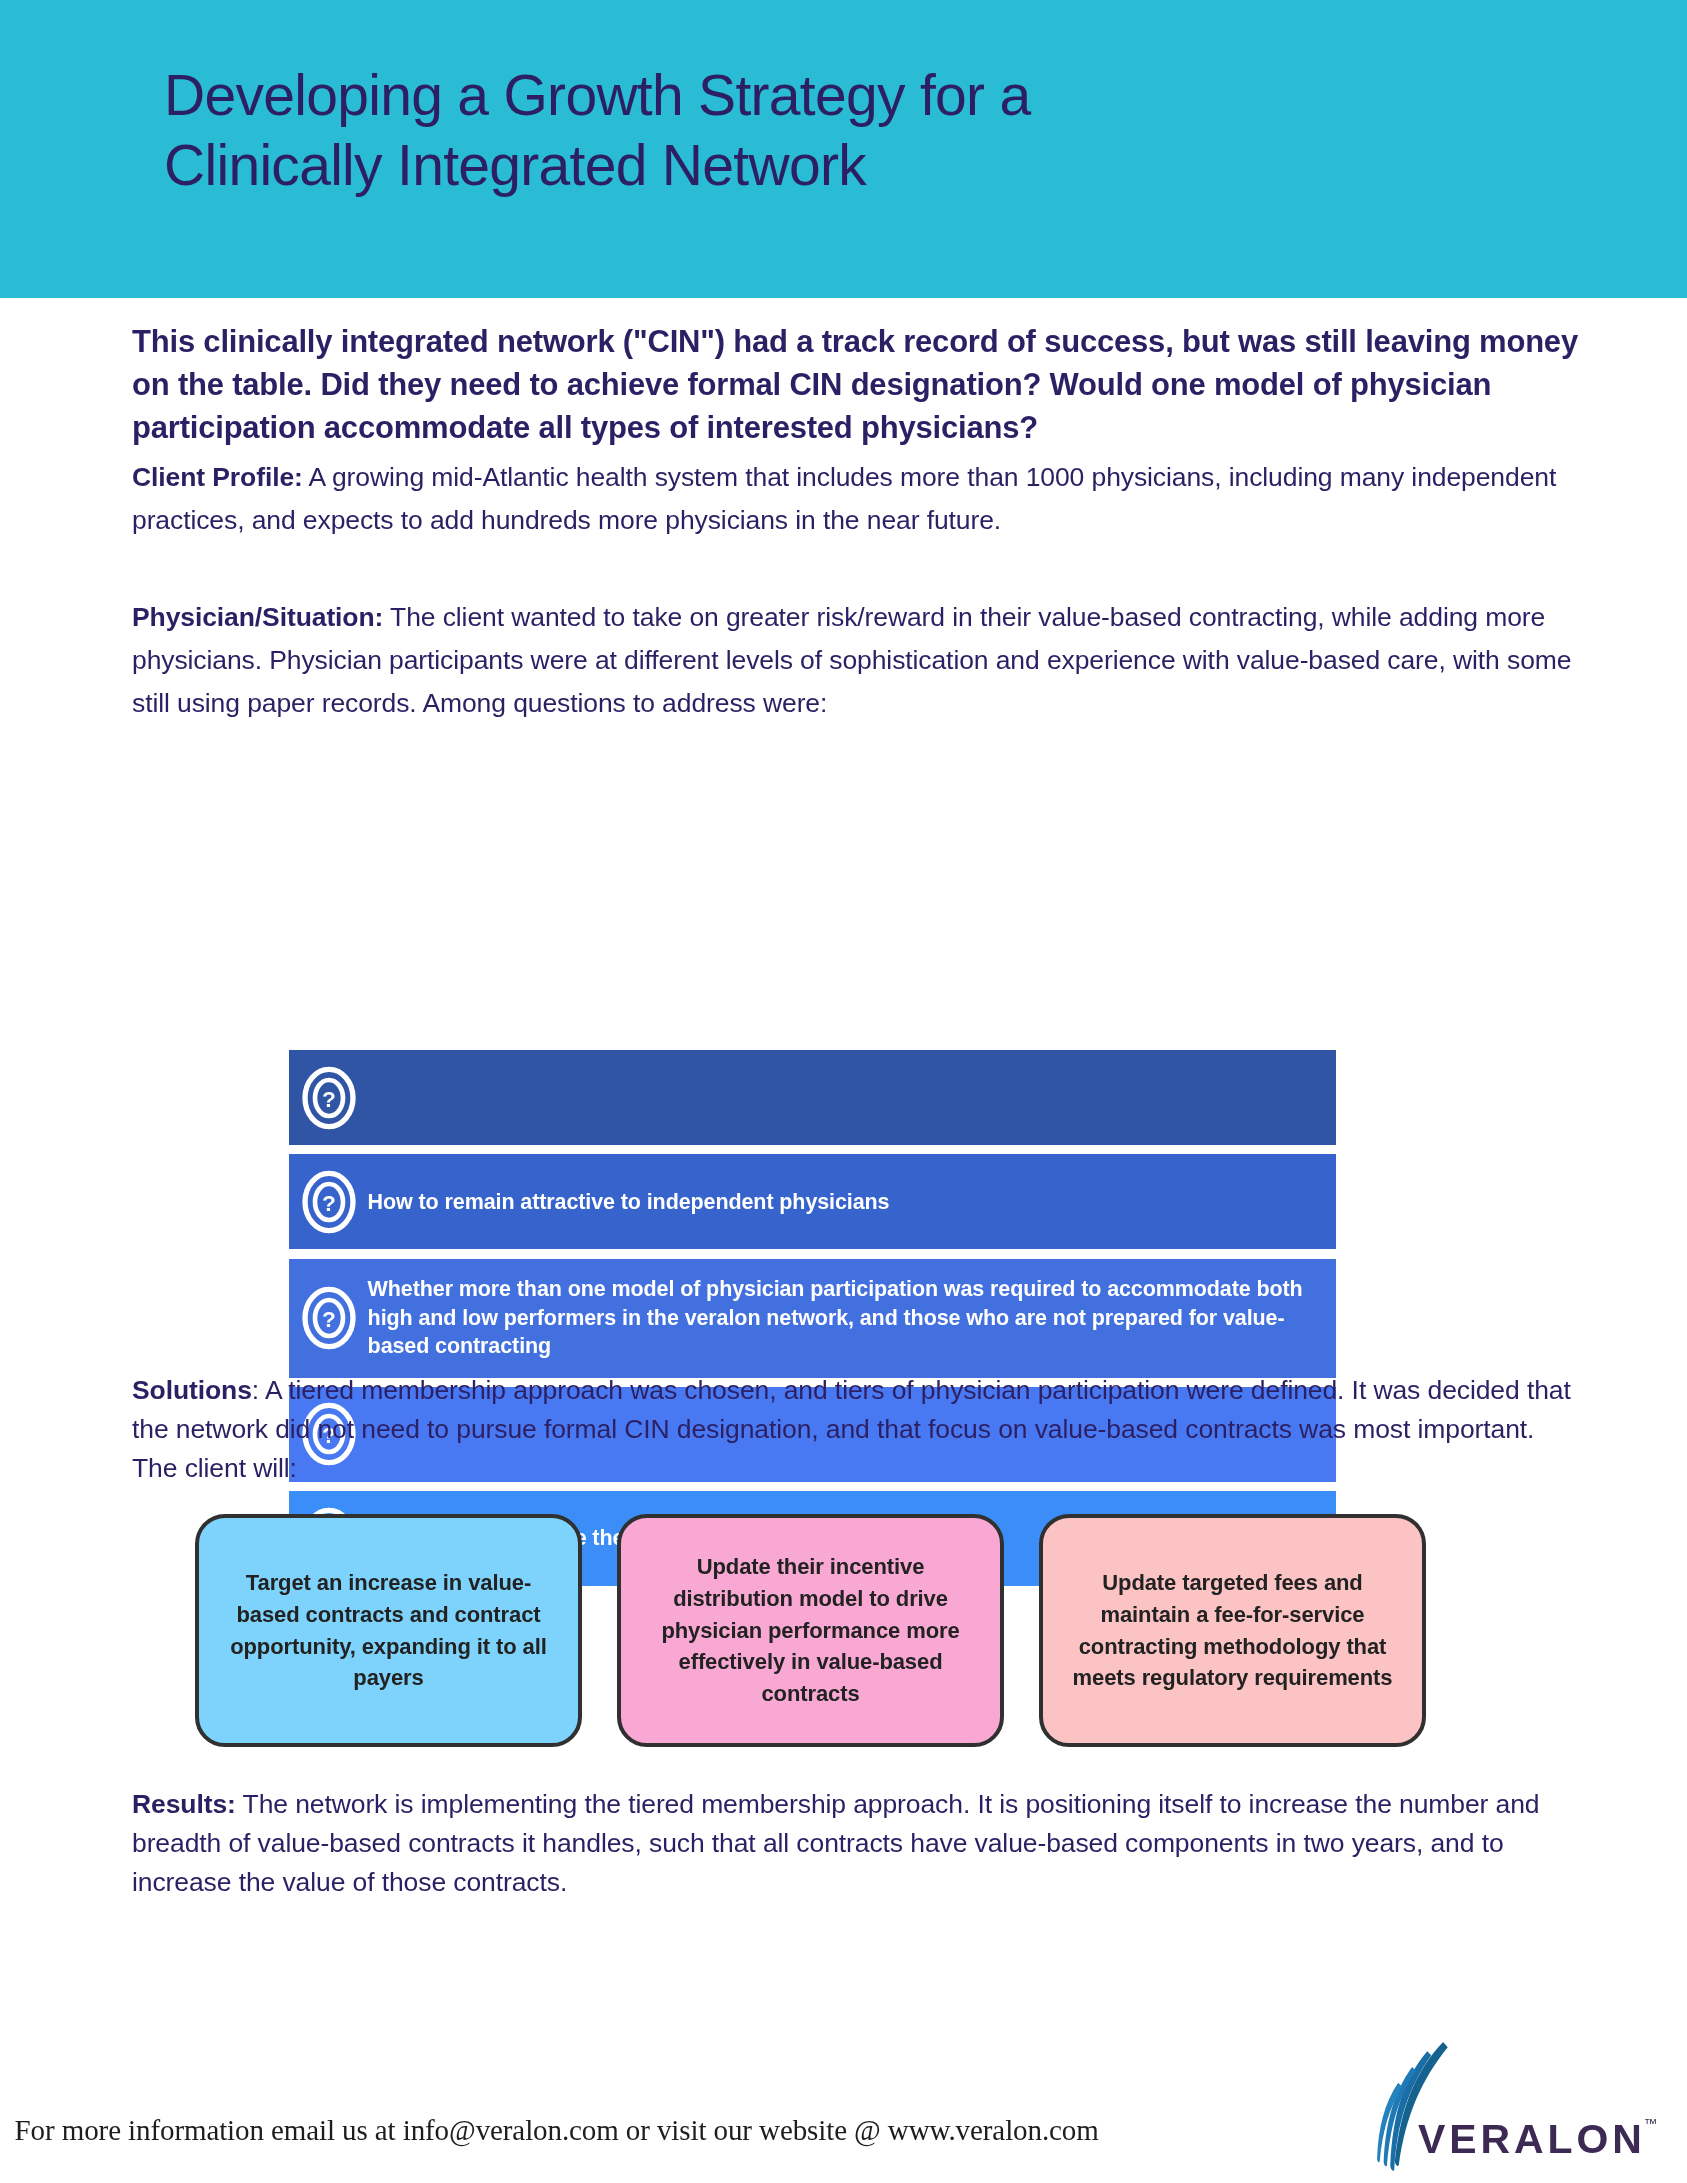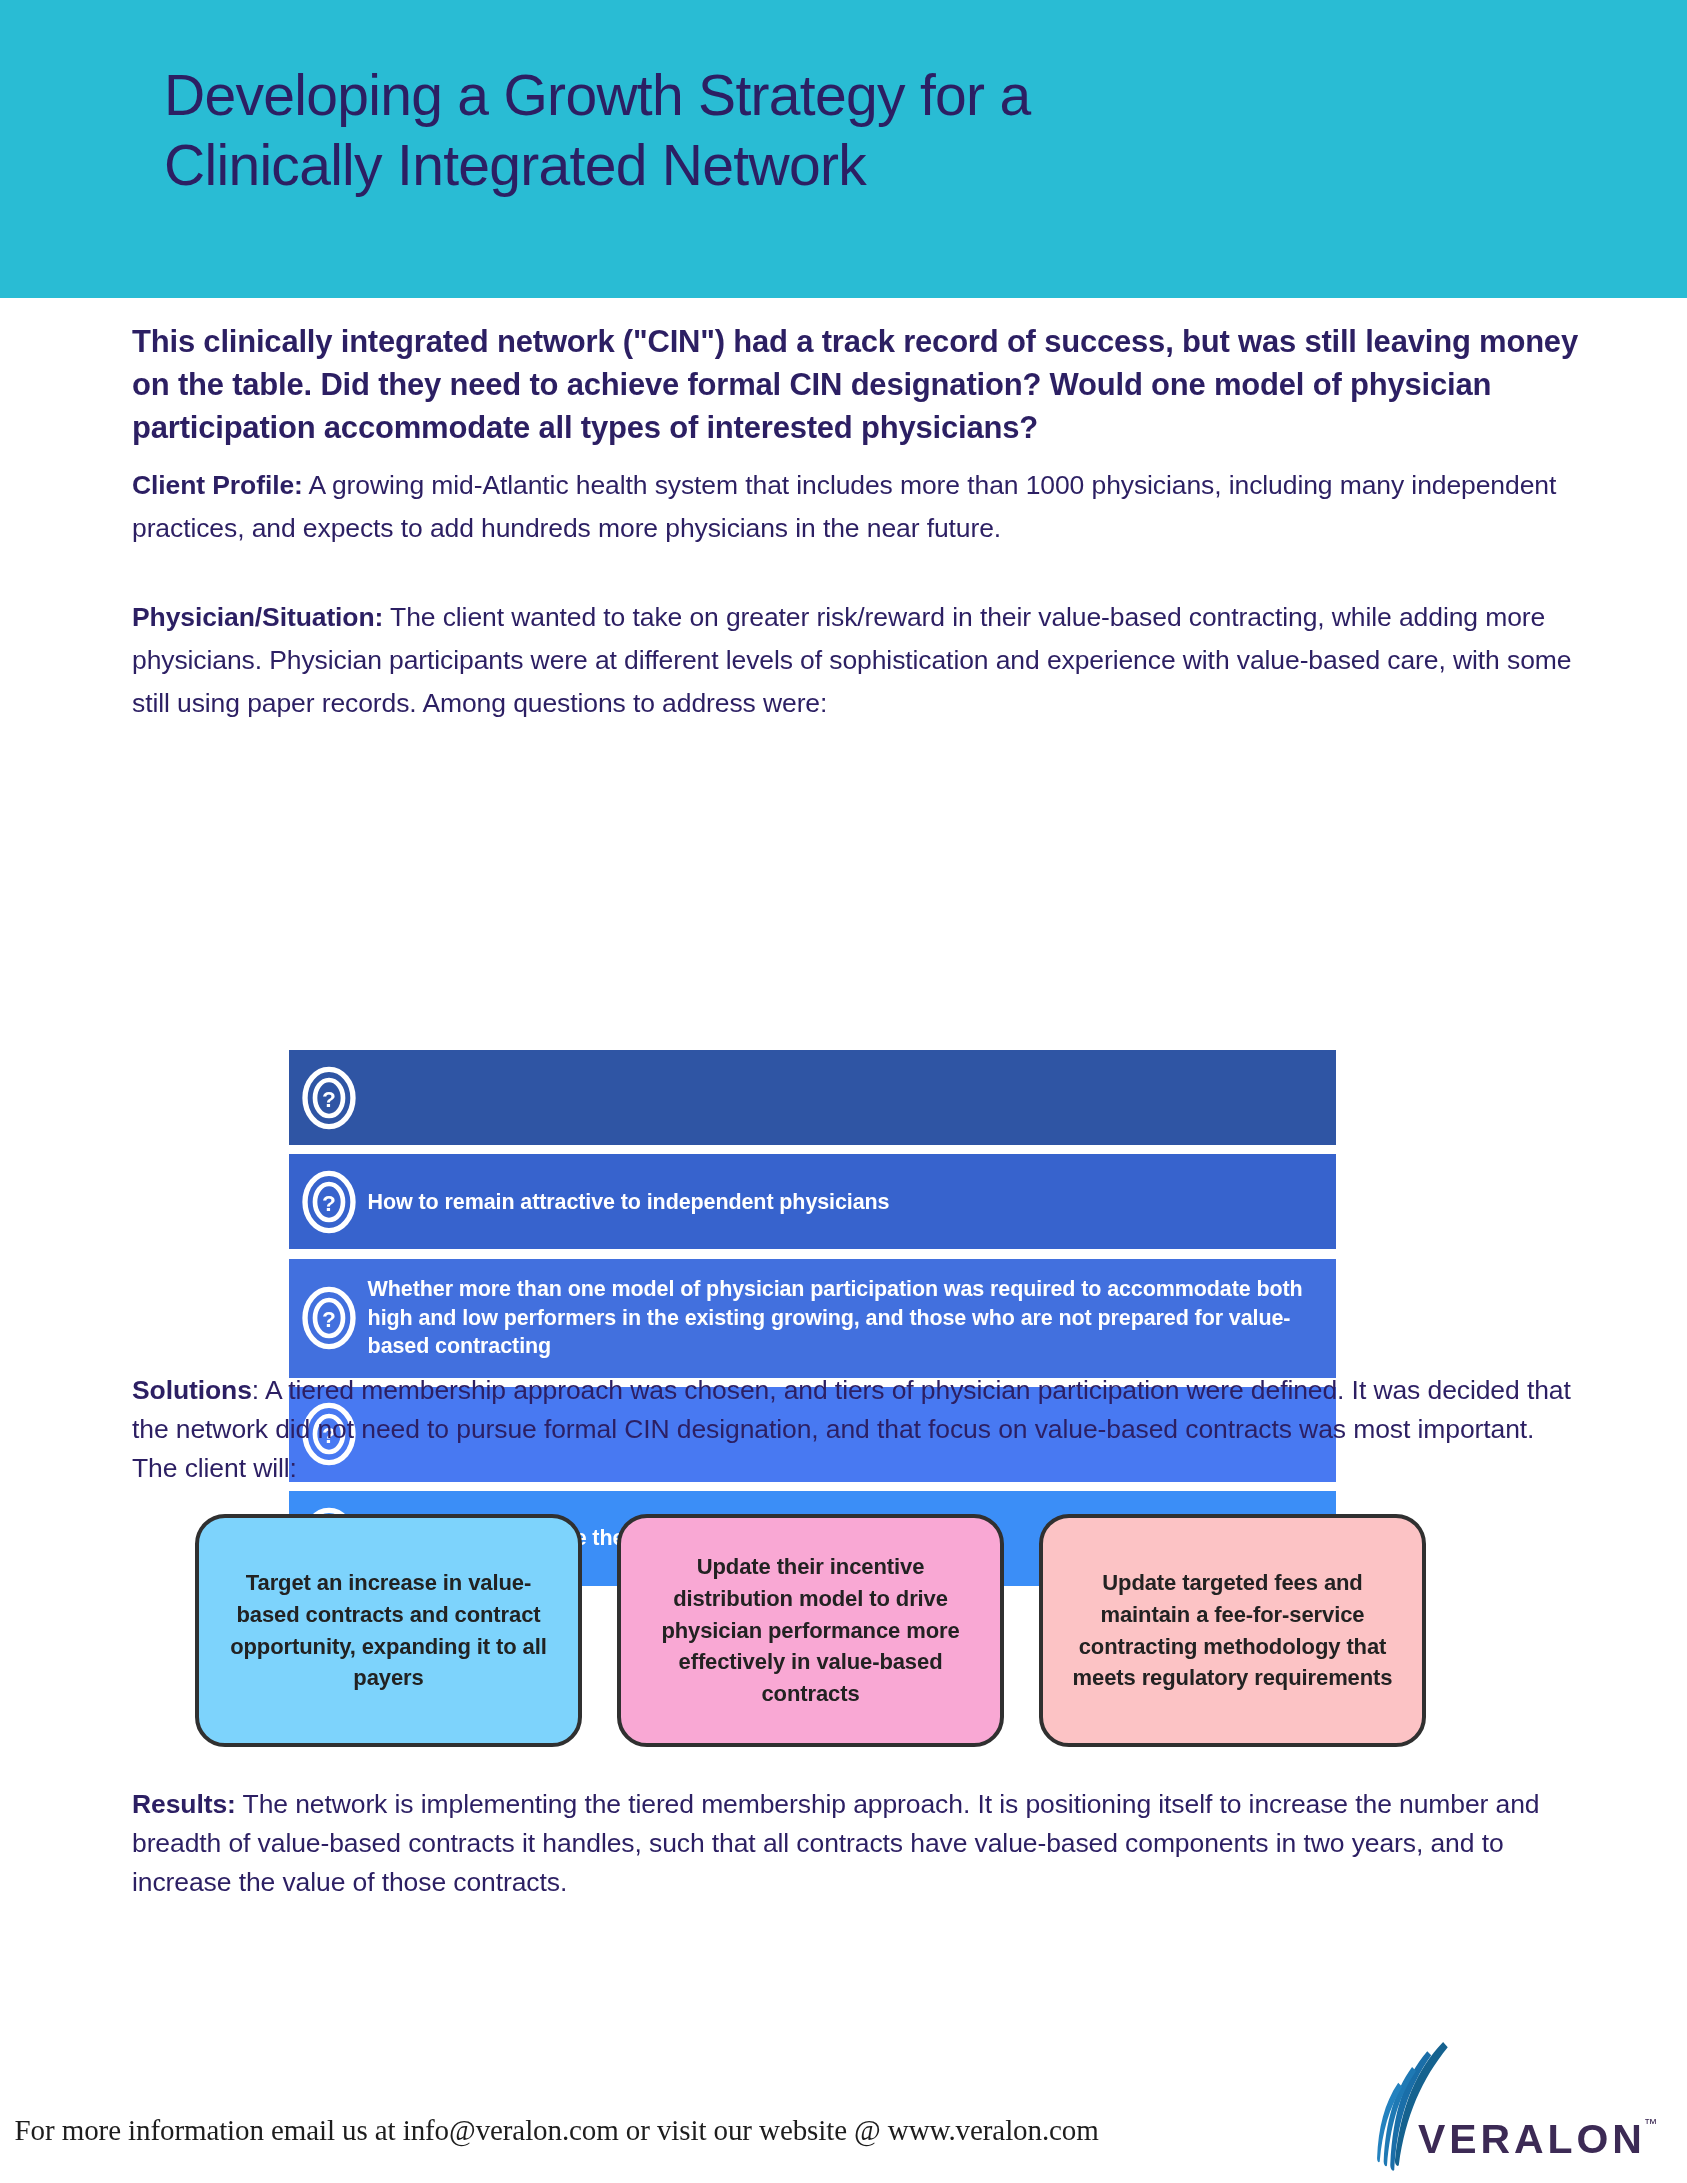--- a/index.html
+++ b/index.html
@@ -64,21 +64,21 @@
 
   
   .para {
     color: #2c1f63;
     font-size: 26.5px;
     line-height: 1.62;
     letter-spacing: -0.1px;
   }
   .para b { font-weight: bold; }
 
-  #client-profile { top: 166px; }
+  #client-profile { top: 158px; }
   #challenge-situation { top: 298px; }
 
   
   #question-list {
     position: absolute;
     left: 289px;
     top: 752px;
     width: 1047px;
   }
   .qbar {
@@ -216,21 +216,21 @@
     </div>
 
     <div class="qbar" id="qbar-2">
       <span class="qicon">
         <svg viewBox="0 0 84 96" width="56" height="64" aria-hidden="true">
           <ellipse cx="42" cy="48" rx="36" ry="43" fill="none" stroke="#ffffff" stroke-width="8"></ellipse>
           <ellipse cx="42" cy="48" rx="21" ry="27" fill="none" stroke="#ffffff" stroke-width="7"></ellipse>
           <text x="42" y="62" font-family="Liberation Sans, sans-serif" font-size="34" font-weight="bold" fill="#ffffff" text-anchor="middle">?</text>
         </svg>
       </span>
-      <span class="qtext">Whether more than one model of physician participation was required to accommodate both high and low performers in the existing growing, and those who are not prepared for value-based contracting</span>
+      <span class="qtext">Whether more than one model of physician participation was required to accommodate both high and low performers in the veralon network, and those who are not prepared for value-based contracting</span>
     </div>
 
     <div class="qbar" id="qbar-3">
       <span class="qicon">
         <svg viewBox="0 0 84 96" width="56" height="64" aria-hidden="true">
           <ellipse cx="42" cy="48" rx="36" ry="43" fill="none" stroke="#ffffff" stroke-width="8"></ellipse>
           <ellipse cx="42" cy="48" rx="21" ry="27" fill="none" stroke="#ffffff" stroke-width="7"></ellipse>
           <text x="42" y="62" font-family="Liberation Sans, sans-serif" font-size="34" font-weight="bold" fill="#ffffff" text-anchor="middle">?</text>
         </svg>
       </span>

